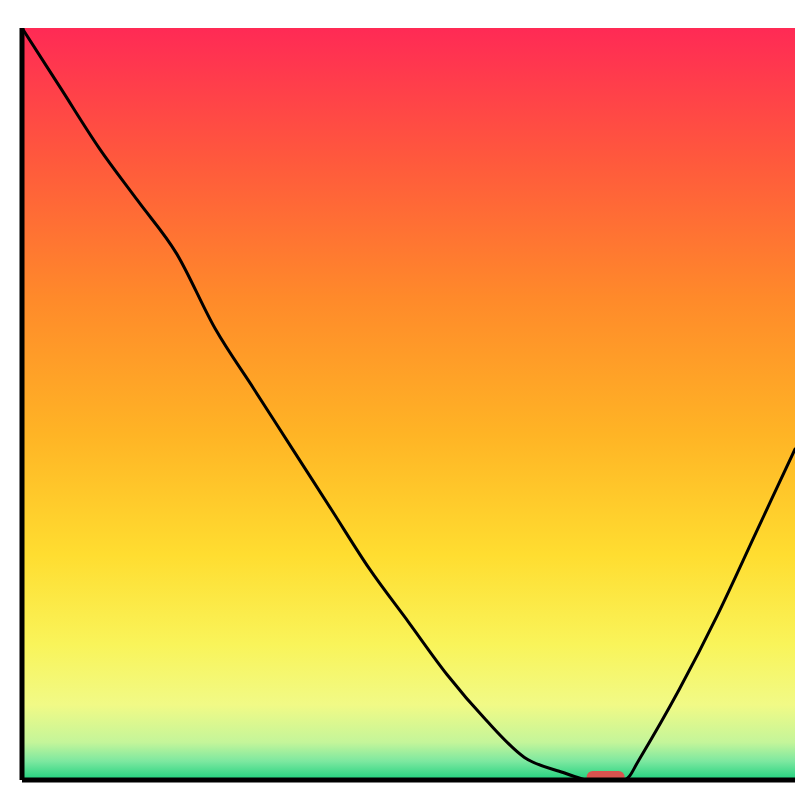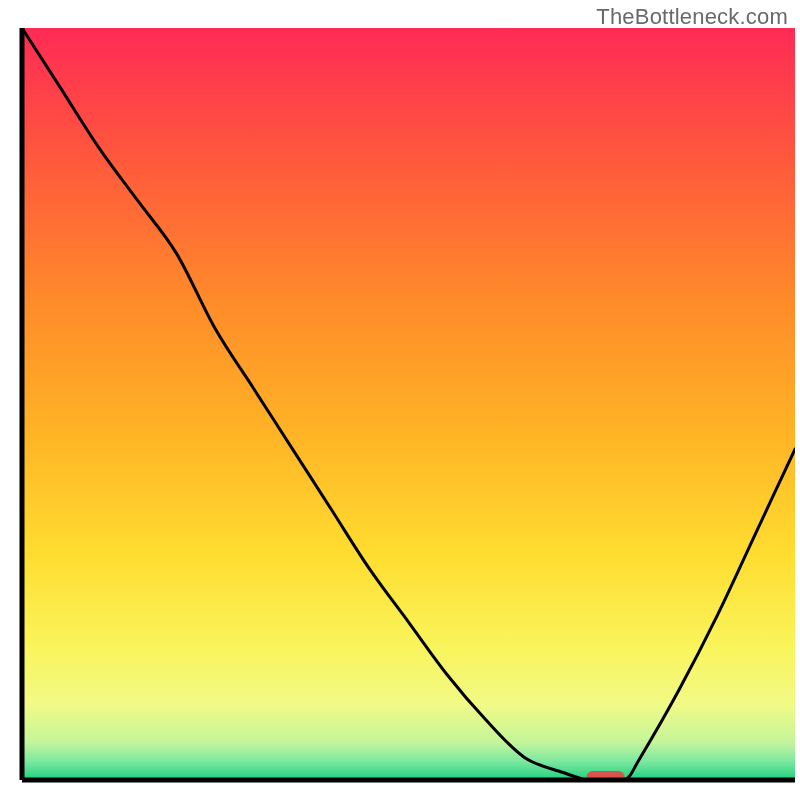--- a/index.html
+++ b/index.html
@@ -25,21 +25,20 @@
     letter-spacing: 0.2px;
   }
   svg {
     display: block;
   }
 </style>
 </head>
 <body>
 
 <div class="container">
-  <div class="watermark">TheBottleneck.com</div>
 
   <svg id="chart-svg" width="800" height="800" viewBox="0 0 800 800">
     <defs>
       <linearGradient id="bg-grad" x1="0" y1="0" x2="0" y2="1">
           <stop offset="0.00%" stop-color="#ff2a55"></stop>
           <stop offset="18.00%" stop-color="#ff5a3c"></stop>
           <stop offset="36.00%" stop-color="#ff8a2a"></stop>
           <stop offset="54.00%" stop-color="#ffb425"></stop>
           <stop offset="70.00%" stop-color="#ffdd30"></stop>
           <stop offset="82.00%" stop-color="#f9f45a"></stop>

